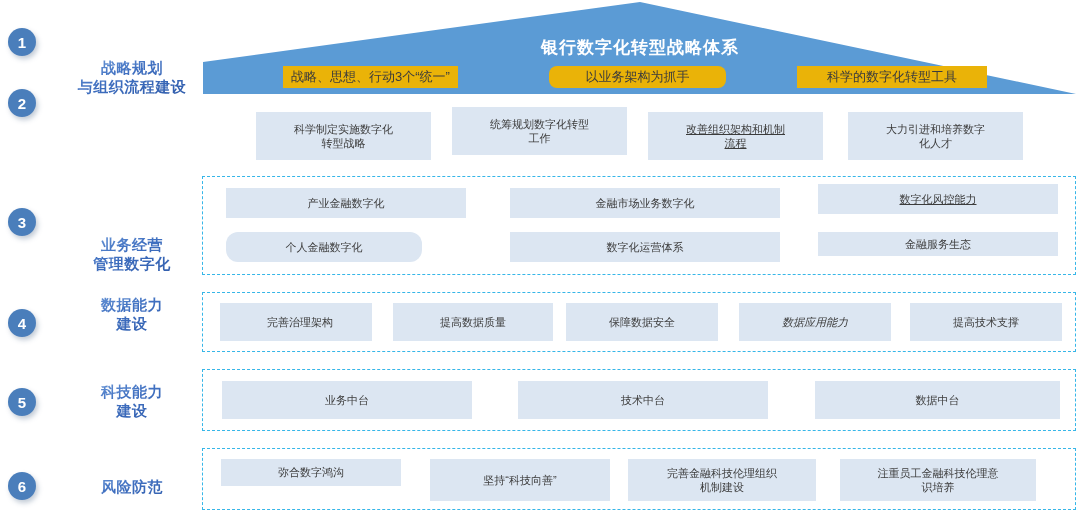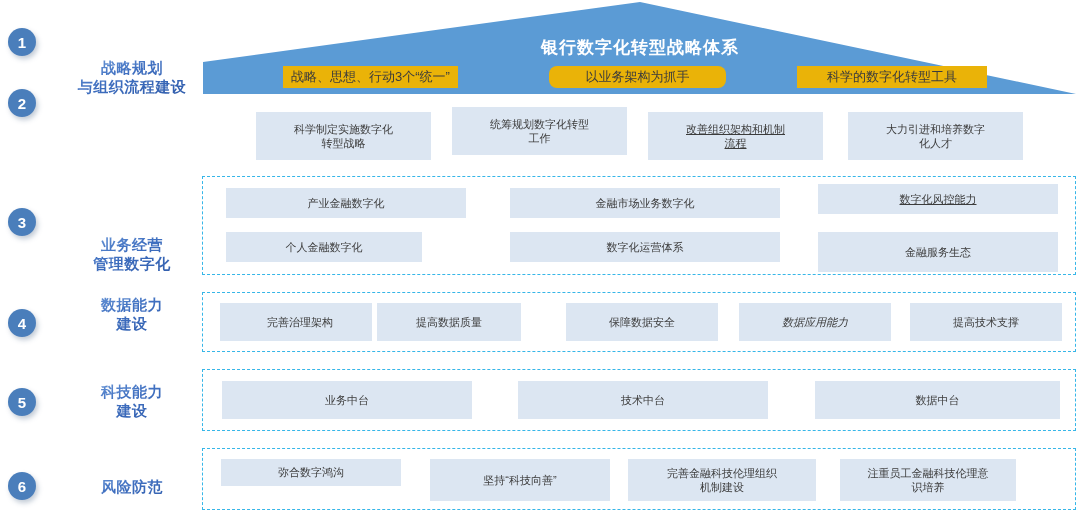--- a/index.html
+++ b/index.html
@@ -141,35 +141,35 @@
 工作</div>
 <div class="cbox" style="left:648px; top:112px; width:175px; height:48px;text-decoration:underline;">改善组织架构和机制
 流程</div>
 <div class="cbox" style="left:848px; top:112px; width:175px; height:48px;">大力引进和培养数字
 化人才</div>
 
 <div class="dashgroup" style="left:202px; top:176px; width:874px; height:99px;"></div>
 <div class="cbox" style="left:226px; top:188px; width:240px; height:30px;">产业金融数字化</div>
 <div class="cbox" style="left:510px; top:188px; width:270px; height:30px;">金融市场业务数字化</div>
 <div class="cbox" style="left:818px; top:184px; width:240px; height:30px;text-decoration:underline;">数字化风控能力</div>
-<div class="cbox" style="left:226px; top:232px; width:196px; height:30px;">个人金融数字化</div>
+<div class="cbox" style="left:226px; top:232px; width:196px; height:30px;border-radius:12px;">个人金融数字化</div>
 <div class="cbox" style="left:510px; top:232px; width:270px; height:30px;">数字化运营体系</div>
-<div class="cbox" style="left:818px; top:232px; width:240px; height:40px;">金融服务生态</div>
+<div class="cbox" style="left:818px; top:232px; width:240px; height:24px;">金融服务生态</div>
 
 <div class="dashgroup" style="left:202px; top:292px; width:874px; height:60px;"></div>
 <div class="cbox" style="left:220px; top:303px; width:152px; height:38px;padding-left:12px;">完善治理架构</div>
-<div class="cbox" style="left:377px; top:303px; width:144px; height:38px;text-align:center;">提高数据质量</div>
+<div class="cbox" style="left:393px; top:303px; width:160px; height:38px;text-align:center;">提高数据质量</div>
 <div class="cbox" style="left:566px; top:303px; width:152px; height:38px;">保障数据安全</div>
 <div class="cbox" style="left:739px; top:303px; width:152px; height:38px;font-style:italic;">数据应用能力</div>
 <div class="cbox" style="left:910px; top:303px; width:152px; height:38px;">提高技术支撑</div>
 
 <div class="dashgroup" style="left:202px; top:369px; width:874px; height:62px;"></div>
 <div class="cbox" style="left:222px; top:381px; width:250px; height:38px;">业务中台</div>
 <div class="cbox" style="left:518px; top:381px; width:250px; height:38px;">技术中台</div>
 <div class="cbox" style="left:815px; top:381px; width:245px; height:38px;">数据中台</div>
 
 <div class="dashgroup" style="left:202px; top:448px; width:874px; height:62px;"></div>
 <div class="cbox" style="left:221px; top:459px; width:180px; height:27px;">弥合数字鸿沟</div>
 <div class="cbox" style="left:430px; top:459px; width:180px; height:42px;">坚持“科技向善”</div>
 <div class="cbox" style="left:628px; top:459px; width:188px; height:42px;">完善金融科技伦理组织
 机制建设</div>
-<div class="cbox" style="left:840px; top:459px; width:176px; height:42px;text-align:center;">注重员工金融科技伦理意
+<div class="cbox" style="left:840px; top:459px; width:196px; height:42px;text-align:center;">注重员工金融科技伦理意
 识培养</div>
 
 </body></html>

